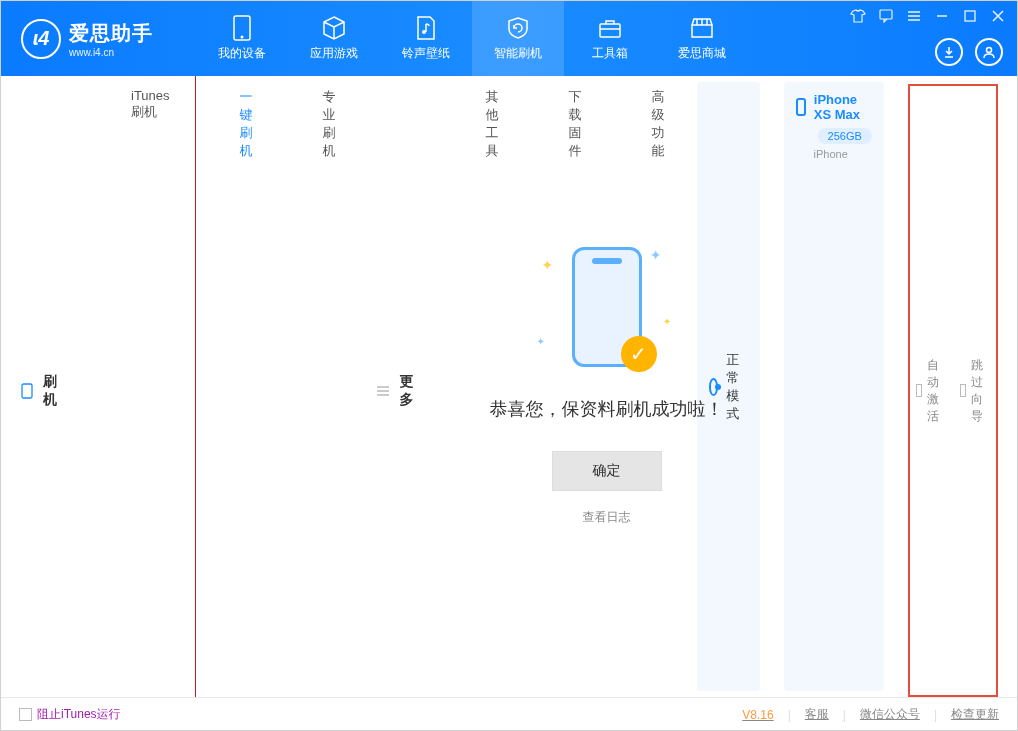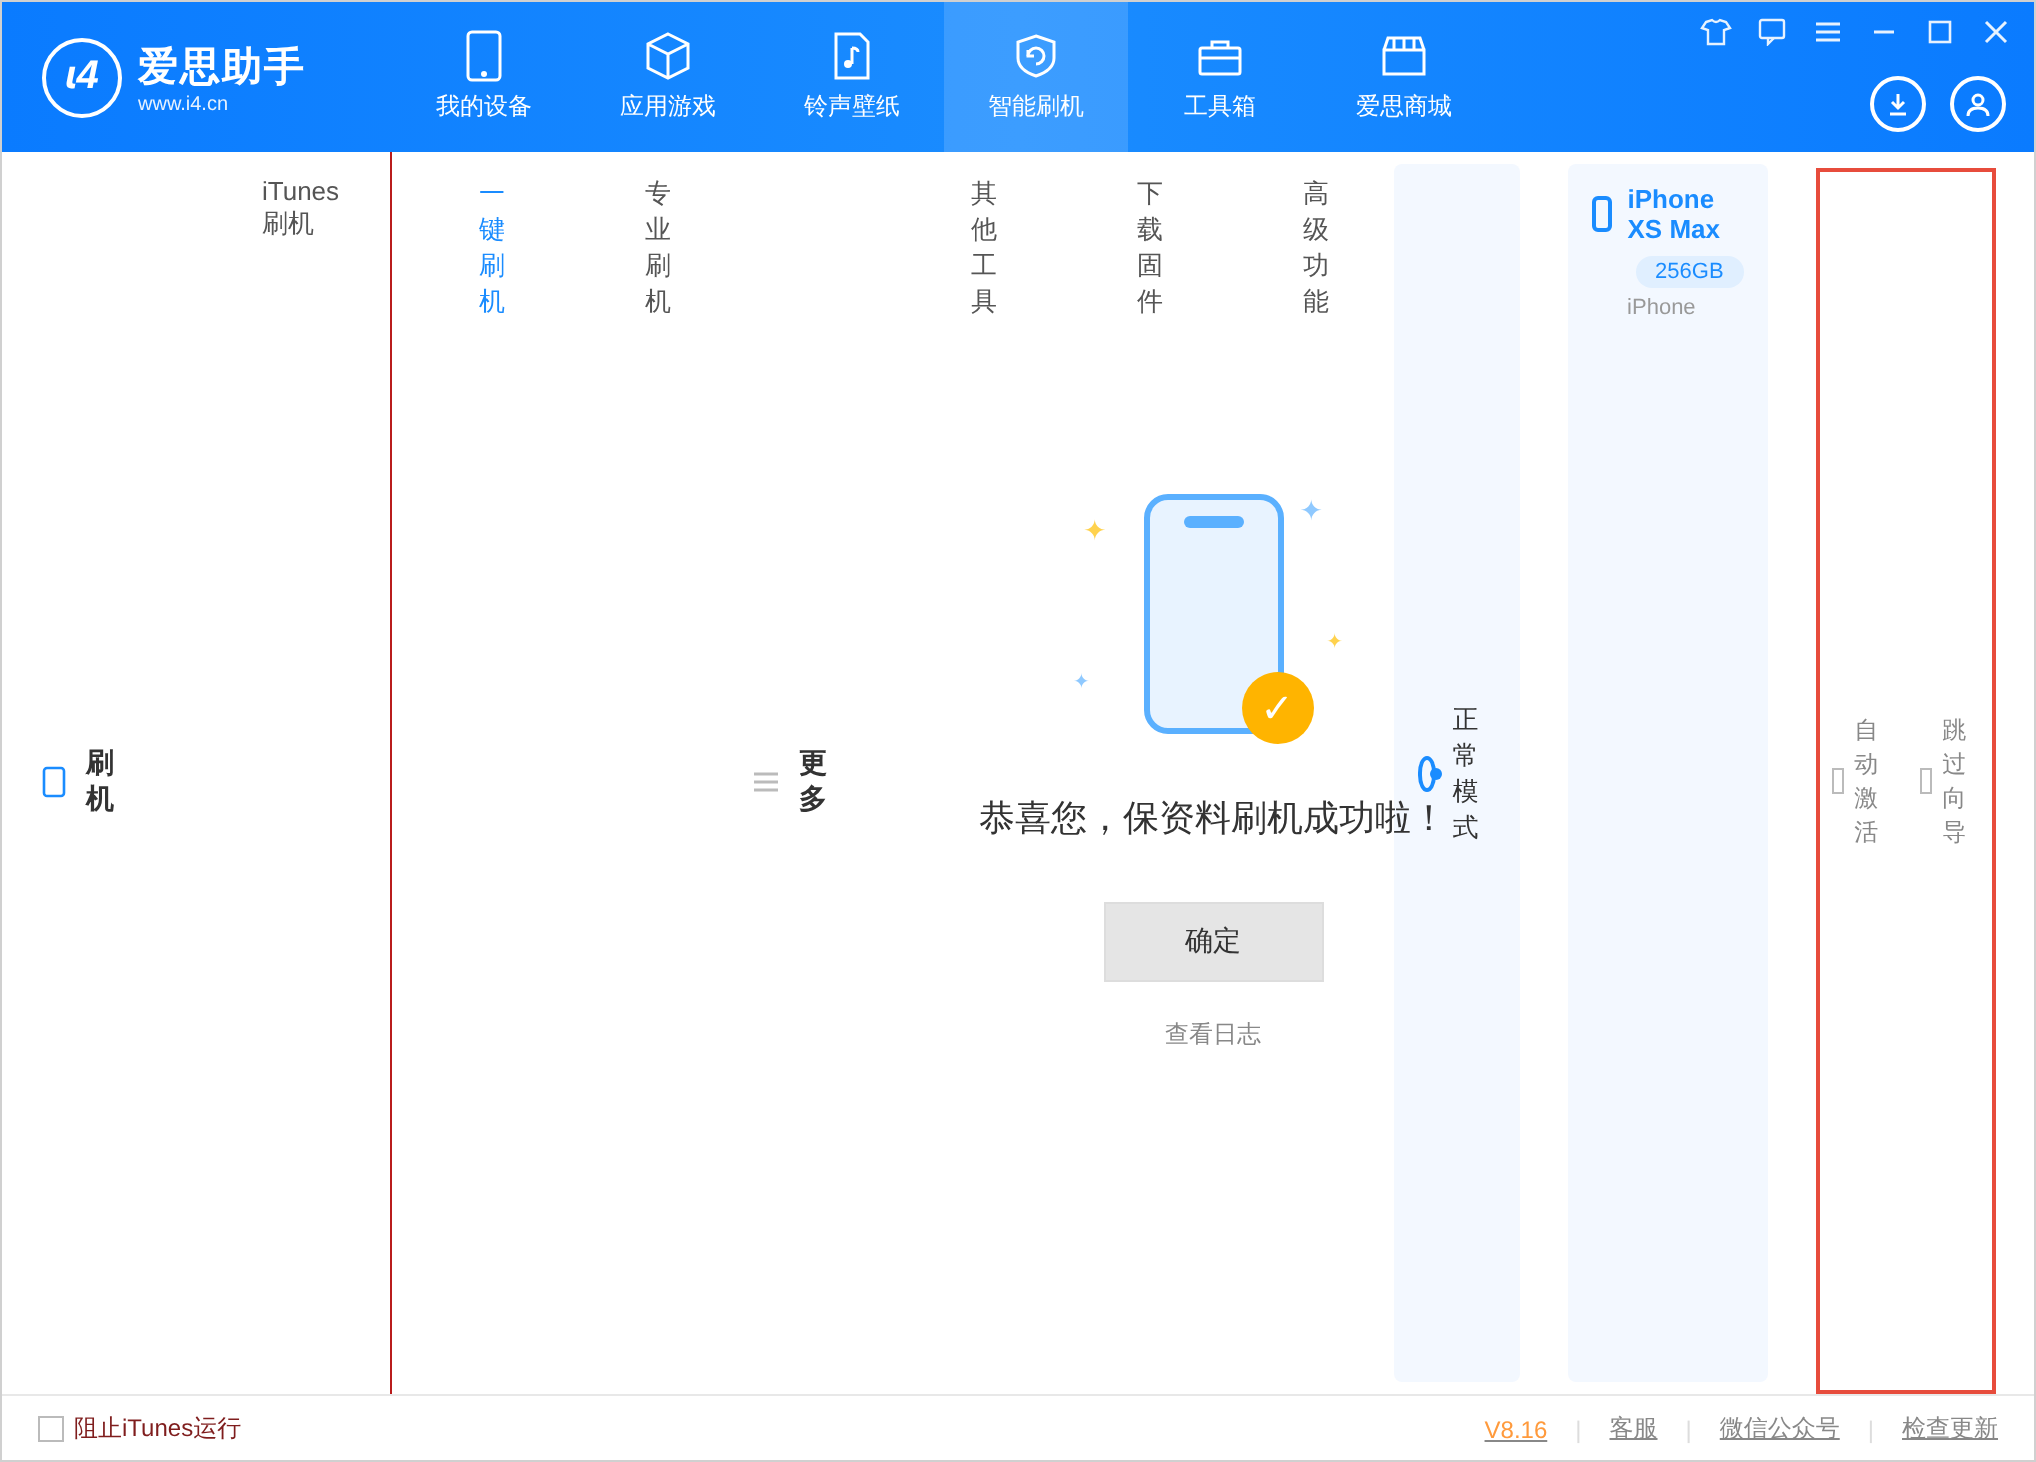--- a/index.html
+++ b/index.html
@@ -54,21 +54,21 @@
 .phone-shape::before { content: ""; position: absolute; top: 8px; left: 50%; transform: translateX(-50%); width: 30px; height: 6px; background: #5ab0ff; border-radius: 3px; }
 .check-badge { position: absolute; bottom: 5px; right: 15px; width: 36px; height: 36px; background: #ffb400; border-radius: 50%; display: flex; align-items: center; justify-content: center; color: #fff; font-size: 20px; }
 .sparkle { position: absolute; color: #ffd24d; font-size: 14px; }
 
 .msg { font-size: 18px; color: #333; margin-bottom: 30px; }
 .ok-btn { padding: 10px 40px; border: 1px solid #ddd; background: #e5e5e5; font-size: 14px; color: #333; cursor: pointer; margin-bottom: 18px; }
 .log-link { font-size: 12px; color: #888; cursor: pointer; }
 
 
 .footer { height: 34px; border-top: 1px solid #e8e8e8; display: flex; align-items: center; padding: 0 18px; font-size: 12px; color: #888; }
-.footer .chk { color: #7f1d1d; }
+.footer .chk { color: #a21caf; }
 .footer-right { margin-left: auto; display: flex; align-items: center; gap: 14px; text-decoration: underline; }
 .footer-sep { color: #ddd; }
 .footer-link { cursor: pointer; }
 .version { color: #ff9a3c; }
 </style>
 </head>
 <body>
 
 <div class="header">
   <div class="logo-area">

